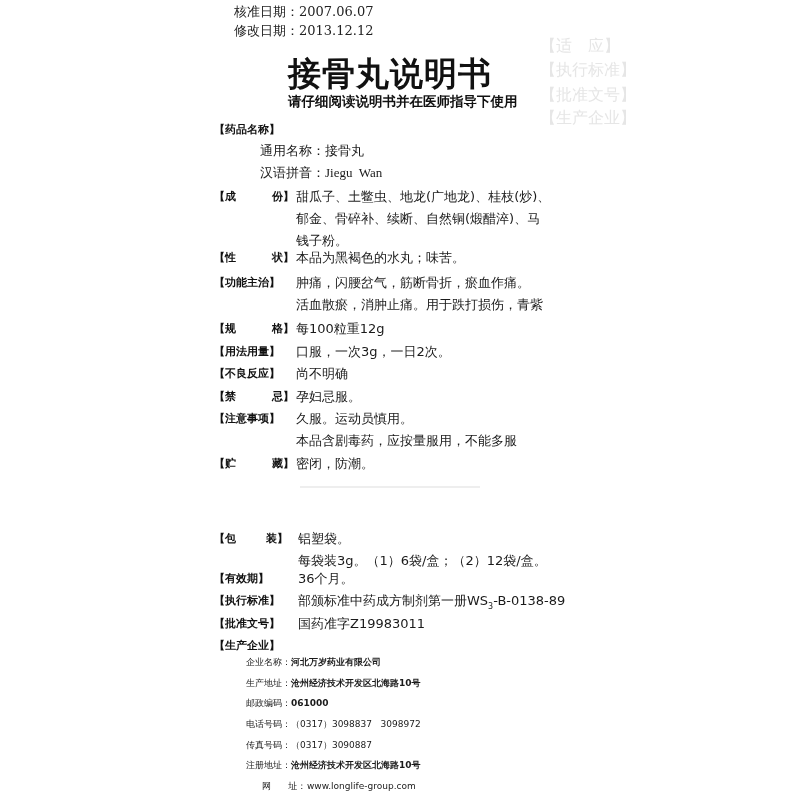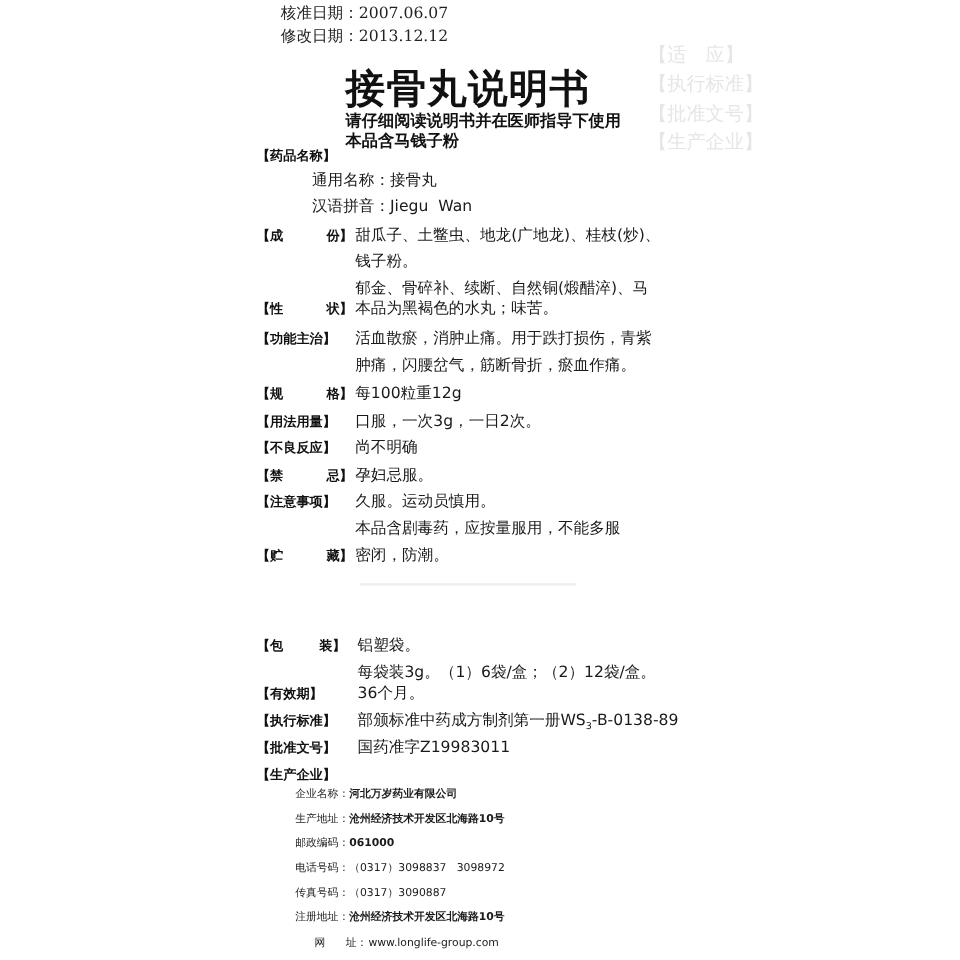--- a/index.html
+++ b/index.html
@@ -30,58 +30,57 @@
 <div class="bleed" style="left:540px;top:108px;">【生产企业】</div>
 
 <div class="dates">
   <div><span>核准日期：</span><span>2007.06.07</span></div>
   <div><span>修改日期：</span><span>2013.12.12</span></div>
 </div>
 
 <div class="title">接骨丸说明书</div>
 <div class="subtitle">
   <div>请仔细阅读说明书并在医师指导下使用</div>
-  <div>本品含马钱子粉</div>
 </div>
 
 <div class="row" style="top:119px;">
   <div class="lbl">【药品名称】</div>
 </div>
 <div class="subrow" style="top:141px;">
   <span>通用名称：</span><span>接骨丸</span>
 </div>
 <div class="subrow" style="top:163px;">
-  <span>汉语拼音：</span><span style="white-space:pre;">Jiegu  Wan</span>
+  <span>汉语拼音：</span><span style="white-space:pre;font-family:Liberation Serif, serif;">Jiegu  Wan</span>
 </div>
 
 <div class="row" style="top:186px;">
   <div class="lbl">
       <span>【成</span>
       <span>份】</span>
     </div>
   <div class="val">
     <div>甜瓜子、土鳖虫、地龙(广地龙)、桂枝(炒)、</div>
+    <div>郁金、骨碎补、续断、自然铜(煅醋淬)、马</div>
     <div>钱子粉。</div>
-    <div>郁金、骨碎补、续断、自然铜(煅醋淬)、马</div>
   </div>
 </div>
 
 <div class="row" style="top:247px;">
   <div class="lbl">
       <span>【性</span>
       <span>状】</span>
     </div>
   <div class="val">本品为黑褐色的水丸；味苦。</div>
 </div>
 
 <div class="row" style="top:272px;">
   <div class="lbl">【功能主治】</div>
   <div class="val">
+    <div>肿痛，闪腰岔气，筋断骨折，瘀血作痛。</div>
     <div>活血散瘀，消肿止痛。用于跌打损伤，青紫</div>
-    <div>肿痛，闪腰岔气，筋断骨折，瘀血作痛。</div>
   </div>
 </div>
 
 <div class="row" style="top:318px;">
   <div class="lbl">
       <span>【规</span>
       <span>格】</span>
     </div>
   <div class="val">每100粒重12g</div>
 </div>

